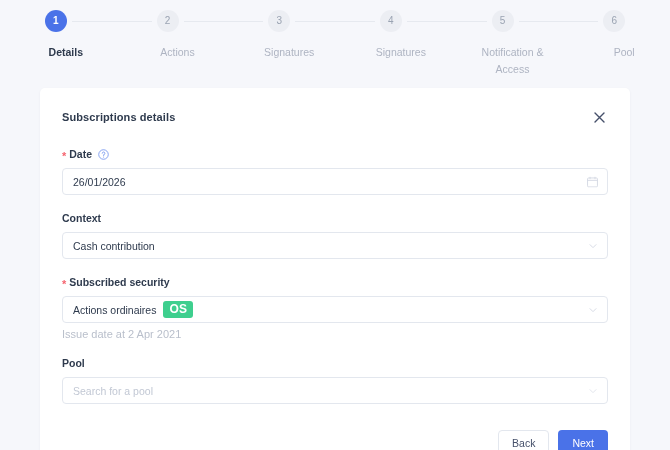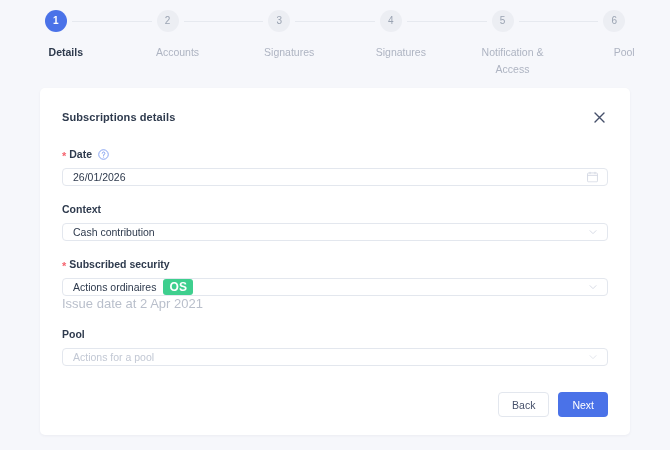--- a/index.html
+++ b/index.html
@@ -130,21 +130,21 @@
     top: 2px;
   }
   .help-icon {
     margin-left: 6px;
     display: inline-flex;
     cursor: pointer;
   }
 
   .control {
     position: relative;
-    height: 18px;
+    height: 27px;
     border: 1px solid #e3e7ee;
     border-radius: 4px;
     background: #ffffff;
     display: flex;
     align-items: center;
     padding: 0 28px 0 10px;
     font-size: 10.5px;
     color: #2e3a4d;
     cursor: pointer;
   }
@@ -167,21 +167,22 @@
     color: #ffffff;
     font-size: 12px;
     font-weight: 700;
     border-radius: 3px;
     padding: 2px 6px;
     line-height: 1.05;
     letter-spacing: .3px;
   }
 
   .hint {
-    font-size: 13px;
+    margin-top: 5px;
+    font-size: 11px;
     color: #b9bfcb;
   }
 
   
   .actions {
     display: flex;
     justify-content: flex-end;
     gap: 9px;
     margin-top: 26px;
   }
@@ -218,21 +219,21 @@
     <div class="step active">
       <div class="connector right"></div>
       <div class="step-circle">1</div>
       <div class="step-label">Details</div>
     </div>
 
     <div class="step">
       <div class="connector left"></div>
       <div class="connector right"></div>
       <div class="step-circle">2</div>
-      <div class="step-label">Accounts</div>
+      <div class="step-label">Actions</div>
     </div>
 
     <div class="step">
       <div class="connector left"></div>
       <div class="connector right"></div>
       <div class="step-circle">3</div>
       <div class="step-label">Signatures</div>
     </div>
 
     <div class="step">
@@ -321,21 +322,21 @@
         </span>
       </div>
       <div class="hint">Issue date at 2 Apr 2021</div>
     </div>
 
     <div class="field">
       <div class="field-label">
         <span>Pool</span>
       </div>
       <div class="control">
-        <span class="placeholder">Actions for a pool</span>
+        <span class="placeholder">Search for a pool</span>
         <span class="adorn">
           <svg width="10" height="10" viewBox="0 0 12 12" aria-hidden="true">
             <path d="M2.4 4.4 L6 8 L9.6 4.4" fill="none" stroke="#dfe3ea" stroke-width="1.1" stroke-linecap="round" stroke-linejoin="round"></path>
           </svg>
         </span>
       </div>
     </div>
 
     <div class="actions">
       <div class="btn btn-back">Back</div>

